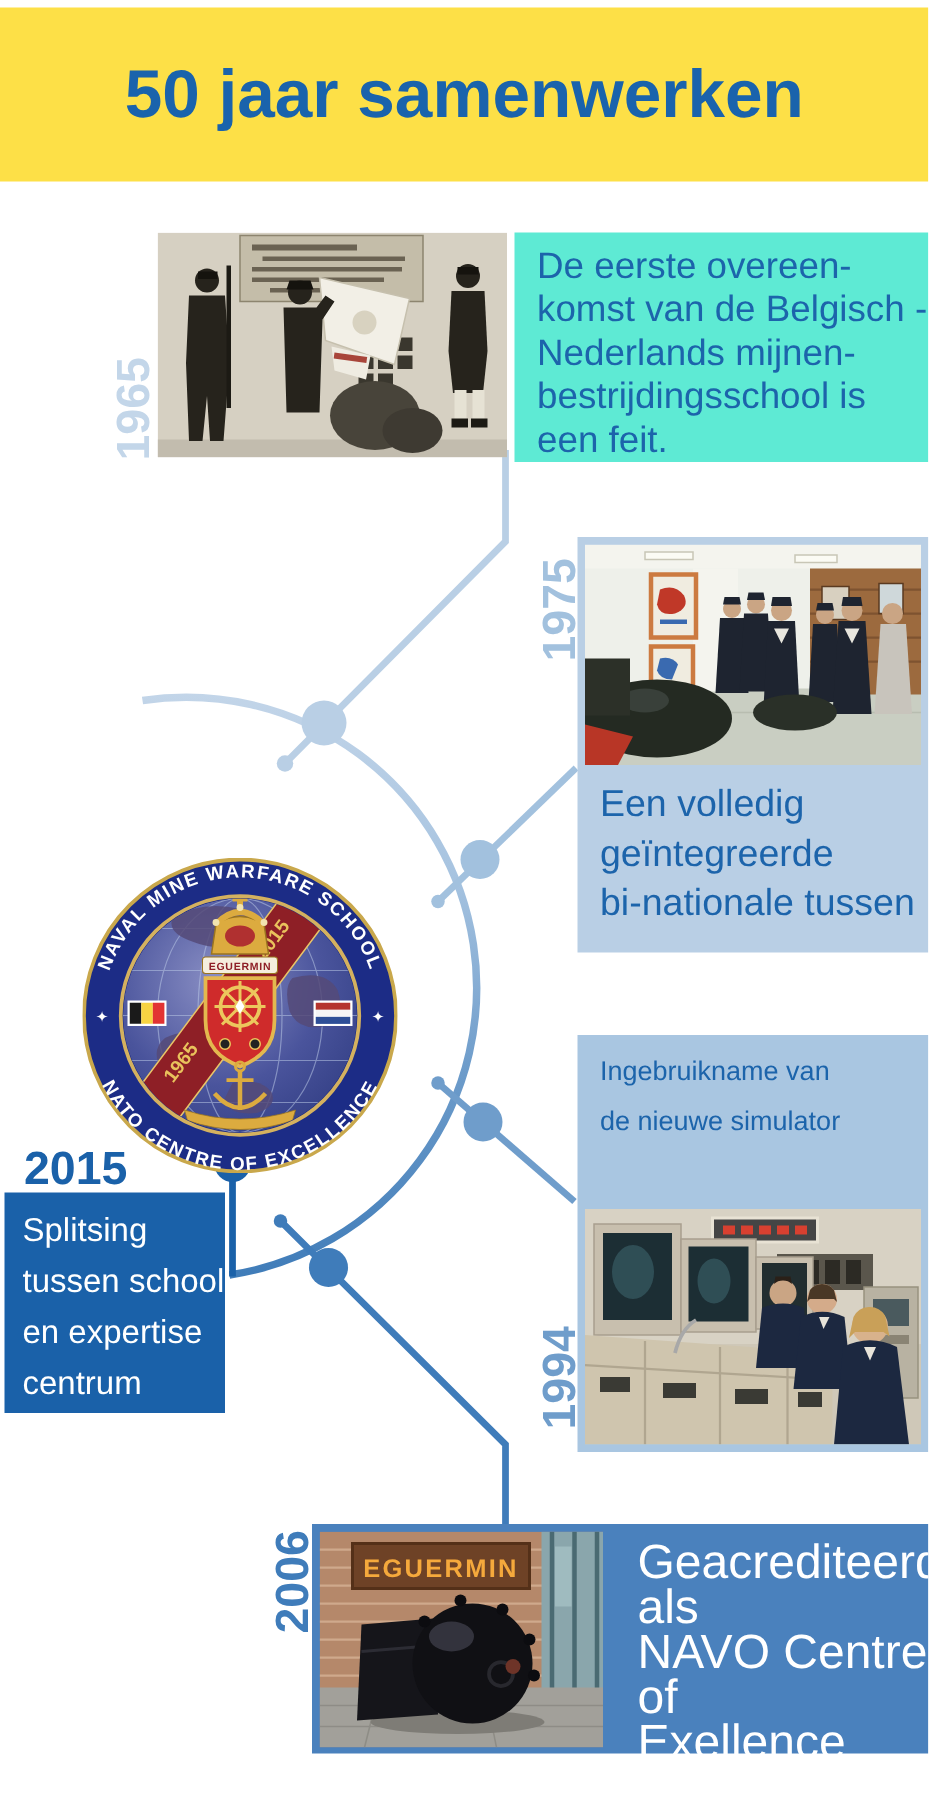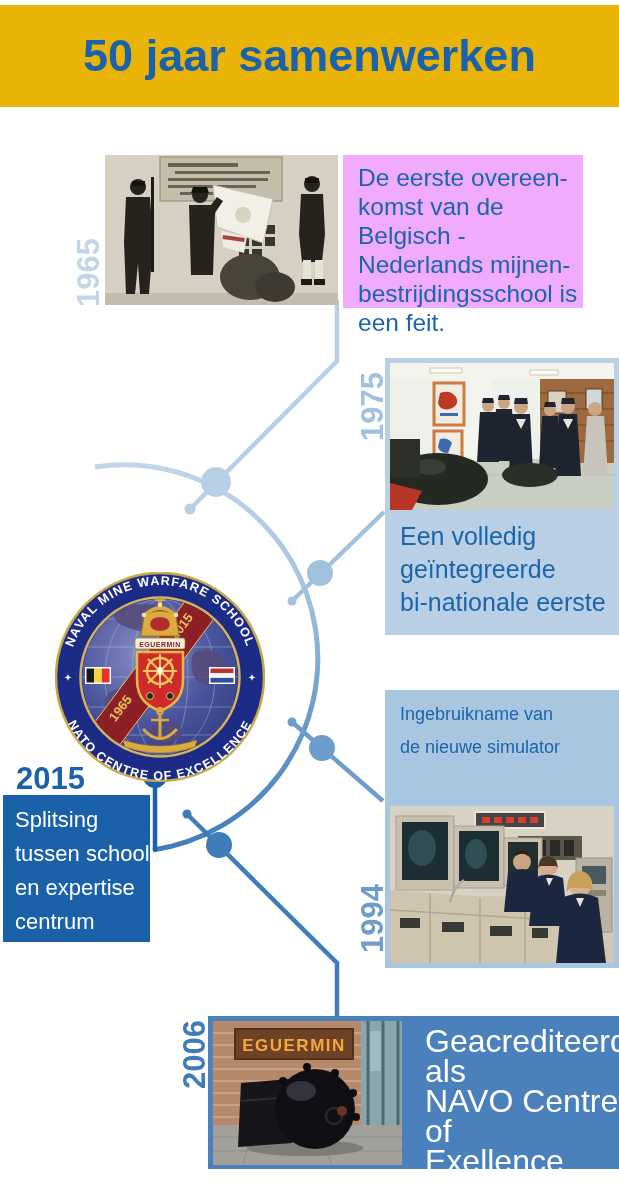--- a/index.html
+++ b/index.html
@@ -1,28 +1,28 @@
 <!DOCTYPE html>
 <html><head>
 <meta charset="utf-8">
 <style>
   html,body{margin:0;padding:0;background:#fff;}
   .page{position:relative;width:619px;height:1195px;background:#fff;overflow:hidden;
         font-family:"Liberation Sans",sans-serif;}
   
-  .header{position:absolute;left:0;top:5px;width:619px;height:102px;background:#eab308;
+  .header{position:absolute;left:0;top:5px;width:619px;height:116px;background:#fde047;
           display:flex;align-items:center;justify-content:center;}
   .header h1{margin:0;font-size:45px;font-weight:bold;color:#1a63ac;letter-spacing:0;}
   
   .lines{position:absolute;left:0;top:0;width:619px;height:1195px;z-index:1;}
   
   .photo{position:absolute;overflow:hidden;line-height:0;}
   .photo svg{display:block;}
   .p1965{left:105px;top:155px;width:233px;height:150px;z-index:2;}
-  .box1965{position:absolute;left:343px;top:155px;width:240px;height:153px;background:#f0abfc;z-index:2;}
+  .box1965{position:absolute;left:343px;top:155px;width:276px;height:153px;background:#5eead4;z-index:2;}
   .box1965 p{margin:0;padding:8px 0 0 15px;font-size:24.5px;line-height:29px;color:#1c64ab;white-space:pre-line;}
   .block{position:absolute;z-index:2;}
   .blk1975{left:385px;top:358px;width:234px;height:277px;background:#b9cfe5;}
   .blk1975 .photo{left:5px;top:5px;width:224px;height:147px;}
   .blk1975 p{position:absolute;left:15px;top:162px;margin:0;font-size:25px;line-height:33px;color:#1c64ab;white-space:pre-line;}
   .blk1994{left:385px;top:690px;width:234px;height:278px;background:#a9c6e1;}
   .blk1994 .photo{left:5px;top:116px;width:224px;height:157px;}
   .blk1994 p{position:absolute;left:15px;top:8px;margin:0;font-size:18px;line-height:33px;color:#1c64ab;white-space:pre-line;}
   .blk2006{left:208px;top:1016px;width:411px;height:153px;background:#4a81bd;}
   .blk2006 .photo{left:5px;top:5px;width:189px;height:144px;}
@@ -207,21 +207,21 @@
 
         <ellipse cx="48" cy="116" rx="50" ry="26" fill="#242a22"></ellipse>
         <ellipse cx="40" cy="104" rx="16" ry="8" fill="#39403a"></ellipse>
         <rect x="0" y="76" width="30" height="38" fill="#2c3028"></rect>
         <polygon points="0,120 32,128 22,147 0,147" fill="#b83626"></polygon>
         <ellipse cx="140" cy="112" rx="28" ry="12" fill="#2a3028"></ellipse>
       </svg>
     </div>
     <p>Een volledig
 geïntegreerde
-bi-nationale eerste</p>
+bi-nationale tussen</p>
   </div>
   <div class="ylabel y1975">1975</div>
 
   <div class="logo">
     <svg width="210" height="210" viewBox="0 0 210 210">
       <defs>
         <radialGradient id="gg" cx="40%" cy="35%" r="75%">
           <stop offset="0" stop-color="#8a8fc4"></stop>
             <stop offset="0.6" stop-color="#4a549c"></stop>
             <stop offset="1" stop-color="#333f85"></stop>

